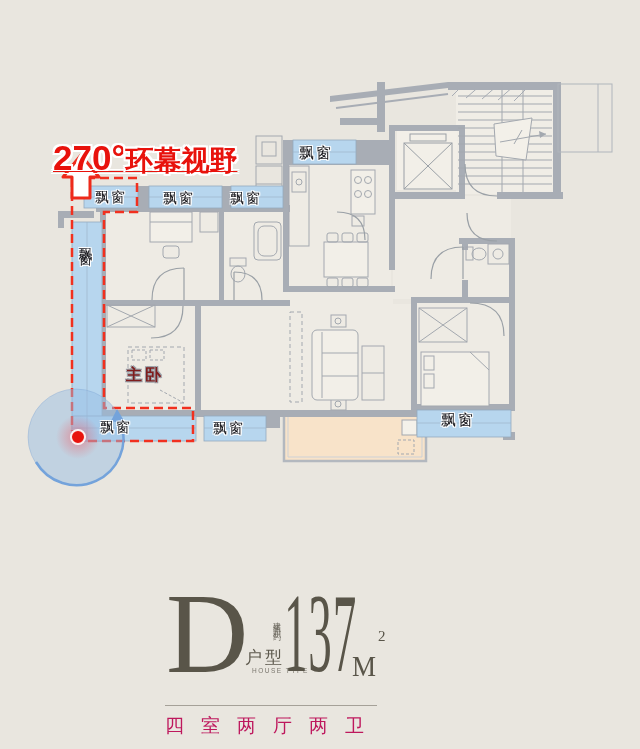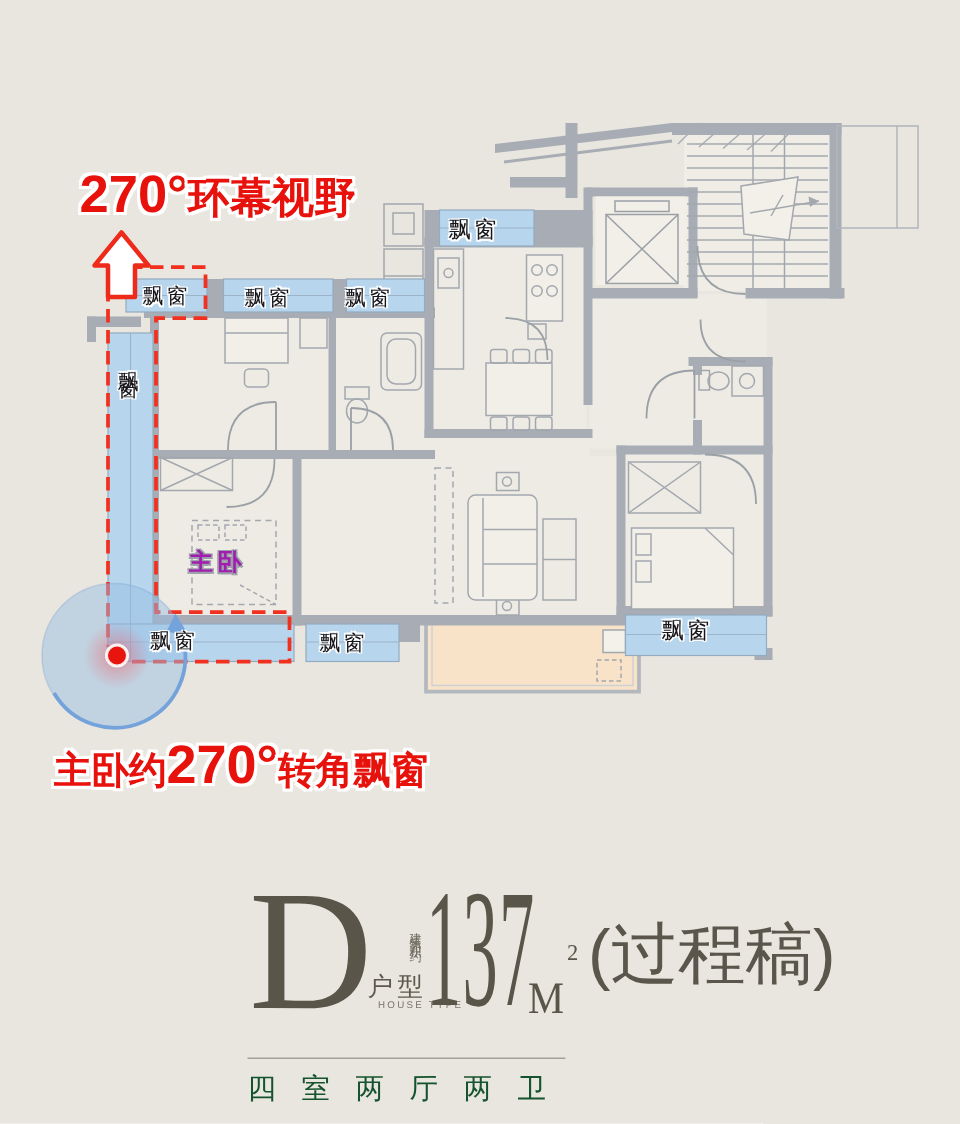--- a/index.html
+++ b/index.html
@@ -18,50 +18,50 @@
   .bw1{left:95px;top:189px;}
   .bw2{left:163px;top:190px;}
   .bw3{left:230px;top:190px;}
   .bw4{left:299px;top:144px;font-size:15px;}
   .bw5{left:77px;top:236px;writing-mode:vertical-rl;text-orientation:upright;letter-spacing:4px;}
   .bw6{left:100px;top:419px;}
   .bw7{left:213px;top:420px;}
   .bw8{left:441px;top:411px;font-size:15px;}
   
   .room-label{
-    position:absolute;font-weight:bold;color:#a21caf;white-space:nowrap;
+    position:absolute;font-weight:bold;color:#7f1d1d;white-space:nowrap;
     text-shadow:-1px -1px 0 #9aa0a8,1px -1px 0 #9aa0a8,-1px 1px 0 #9aa0a8,1px 1px 0 #9aa0a8;
   }
   .master{left:126px;top:365px;font-size:16px;letter-spacing:3px;}
   .balcony{left:320px;top:426px;font-size:25px;letter-spacing:6px;
     text-shadow:-1.5px -1.5px 0 #8d939b,1.5px -1.5px 0 #8d939b,-1.5px 1.5px 0 #8d939b,1.5px 1.5px 0 #8d939b;}
   
   .anno{
     position:absolute;color:#e8120c;font-weight:800;white-space:nowrap;line-height:1;
     text-shadow:-2px -2px 0 #fff,2px -2px 0 #fff,-2px 2px 0 #fff,2px 2px 0 #fff,0 2px 0 #fff,2px 0 0 #fff,0 -2px 0 #fff,-2px 0 0 #fff;
   }
-  .anno-top{left:53px;top:112px;}
+  .anno-top{left:53px;top:140px;text-decoration:underline;}
   .anno-top .deg{font-size:35px;}
   .anno-top .cjk{font-size:28px;}
   .anno-mid{left:191px;top:277px;font-size:33px;letter-spacing:0px;}
   .anno-bot{left:36px;top:492px;}
   .anno-bot .small{font-size:25px;}
   .anno-bot .deg{font-size:36px;}
   
   .tb{position:absolute;color:#595549;}
   .tb-letter{left:166px;top:577px;font-family:"Liberation Serif","DejaVu Serif",serif;font-size:114px;line-height:1;}
   .tb-type{left:245px;top:646px;font-size:17px;letter-spacing:3px;color:#5d594d;}
   .tb-type-en{left:252px;top:667px;font-size:6.5px;letter-spacing:1.5px;color:#7a766d;}
   .tb-areanote{left:270px;top:615px;font-size:8px;writing-mode:vertical-rl;text-orientation:upright;letter-spacing:3px;color:#6e6a60;height:72px;}
   .tb-area{left:284px;top:577px;font-family:"Liberation Serif","DejaVu Serif",serif;font-size:112px;line-height:1;transform:scaleX(0.42);transform-origin:left top;letter-spacing:2px;}
   .tb-unit{left:352px;top:649px;font-family:"Liberation Serif","DejaVu Serif",serif;font-size:30px;transform:scaleX(0.9);transform-origin:left top;}
   .tb-sup{left:378px;top:628px;font-family:"Liberation Serif","DejaVu Serif",serif;font-size:15px;}
   .tb-draft{left:392px;top:609px;font-size:45px;font-weight:400;color:#5a564c;line-height:1.2;}
   .tb-rule{position:absolute;left:165px;top:705px;width:212px;height:1px;background:#a5a198;}
-  .tb-rooms{left:165px;top:713px;font-size:19px;letter-spacing:17px;color:#14532d;font-family:Liberation Serif, serif;}
+  .tb-rooms{left:165px;top:713px;font-size:19px;letter-spacing:17px;color:#be185d;font-family:Liberation Serif, serif;}
 </style>
 </head>
 <body>
 
 <div class="stage">
 
   <svg class="plan-svg" width="640" height="560" viewBox="0 0 640 560">
     <defs>
       <radialGradient id="dotglow">
         <stop offset="0%" stop-color="rgba(238,90,100,0.55)"></stop>
@@ -295,28 +295,24 @@
   <div class="bw bw5">飘窗</div>
   <div class="bw bw6">飘窗</div>
   <div class="bw bw7">飘窗</div>
   <div class="bw bw8">飘窗</div>
 
   <div class="room-label master">主卧</div>
 
   <div class="anno anno-top">
     <span class="deg">270°</span><span class="cjk">环幕视野</span>
   </div>
-  <div class="anno anno-bot">
-    <span class="small">主卧约</span><span class="deg">270°</span><span class="small">转角飘窗</span>
-  </div>
 
   <div class="tb tb-letter">D</div>
   <div class="tb tb-type">户型</div>
   <div class="tb tb-type-en">HOUSE TYPE</div>
   <div class="tb tb-areanote">建筑面积约</div>
   <div class="tb tb-area">137</div>
   <div class="tb tb-unit">M</div>
   <div class="tb tb-sup">2</div>
-  <div class="tb tb-draft">(过程稿)</div>
   <div class="tb-rule"></div>
   <div class="tb tb-rooms">四室两厅两卫</div>
 
 </div>
 
 </body></html>

